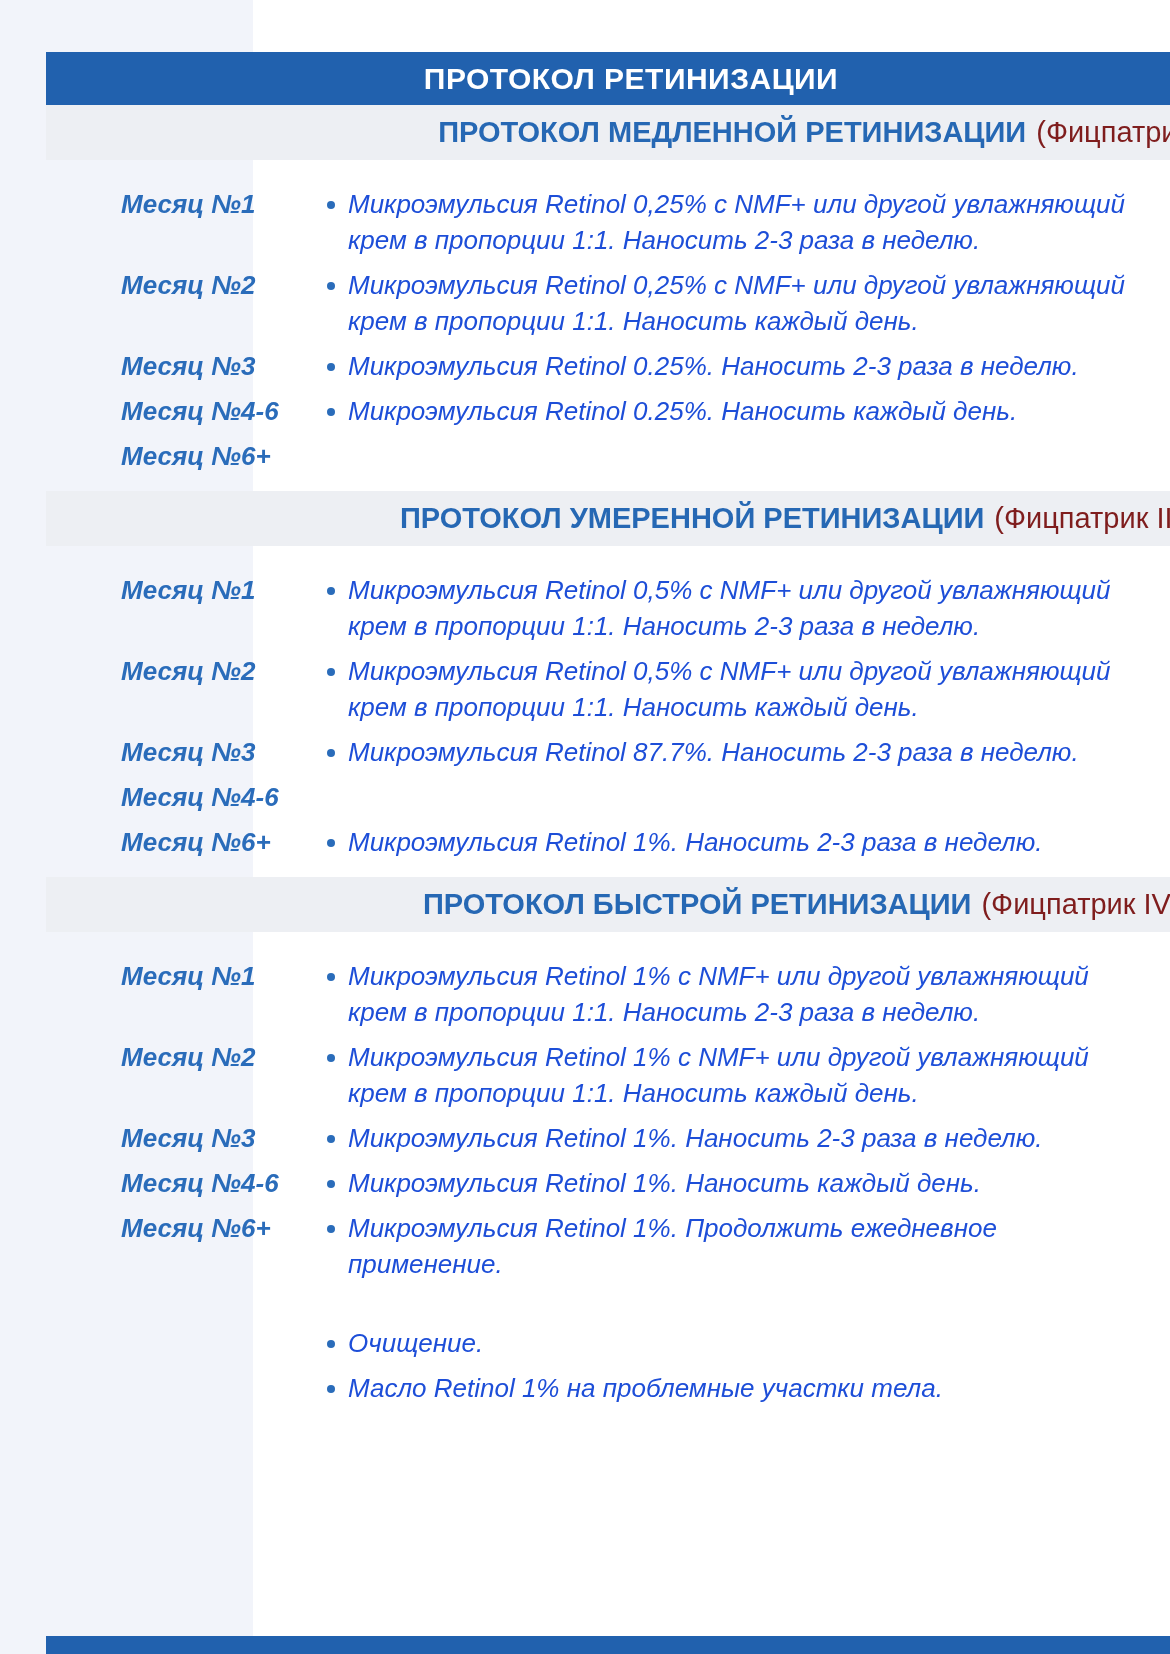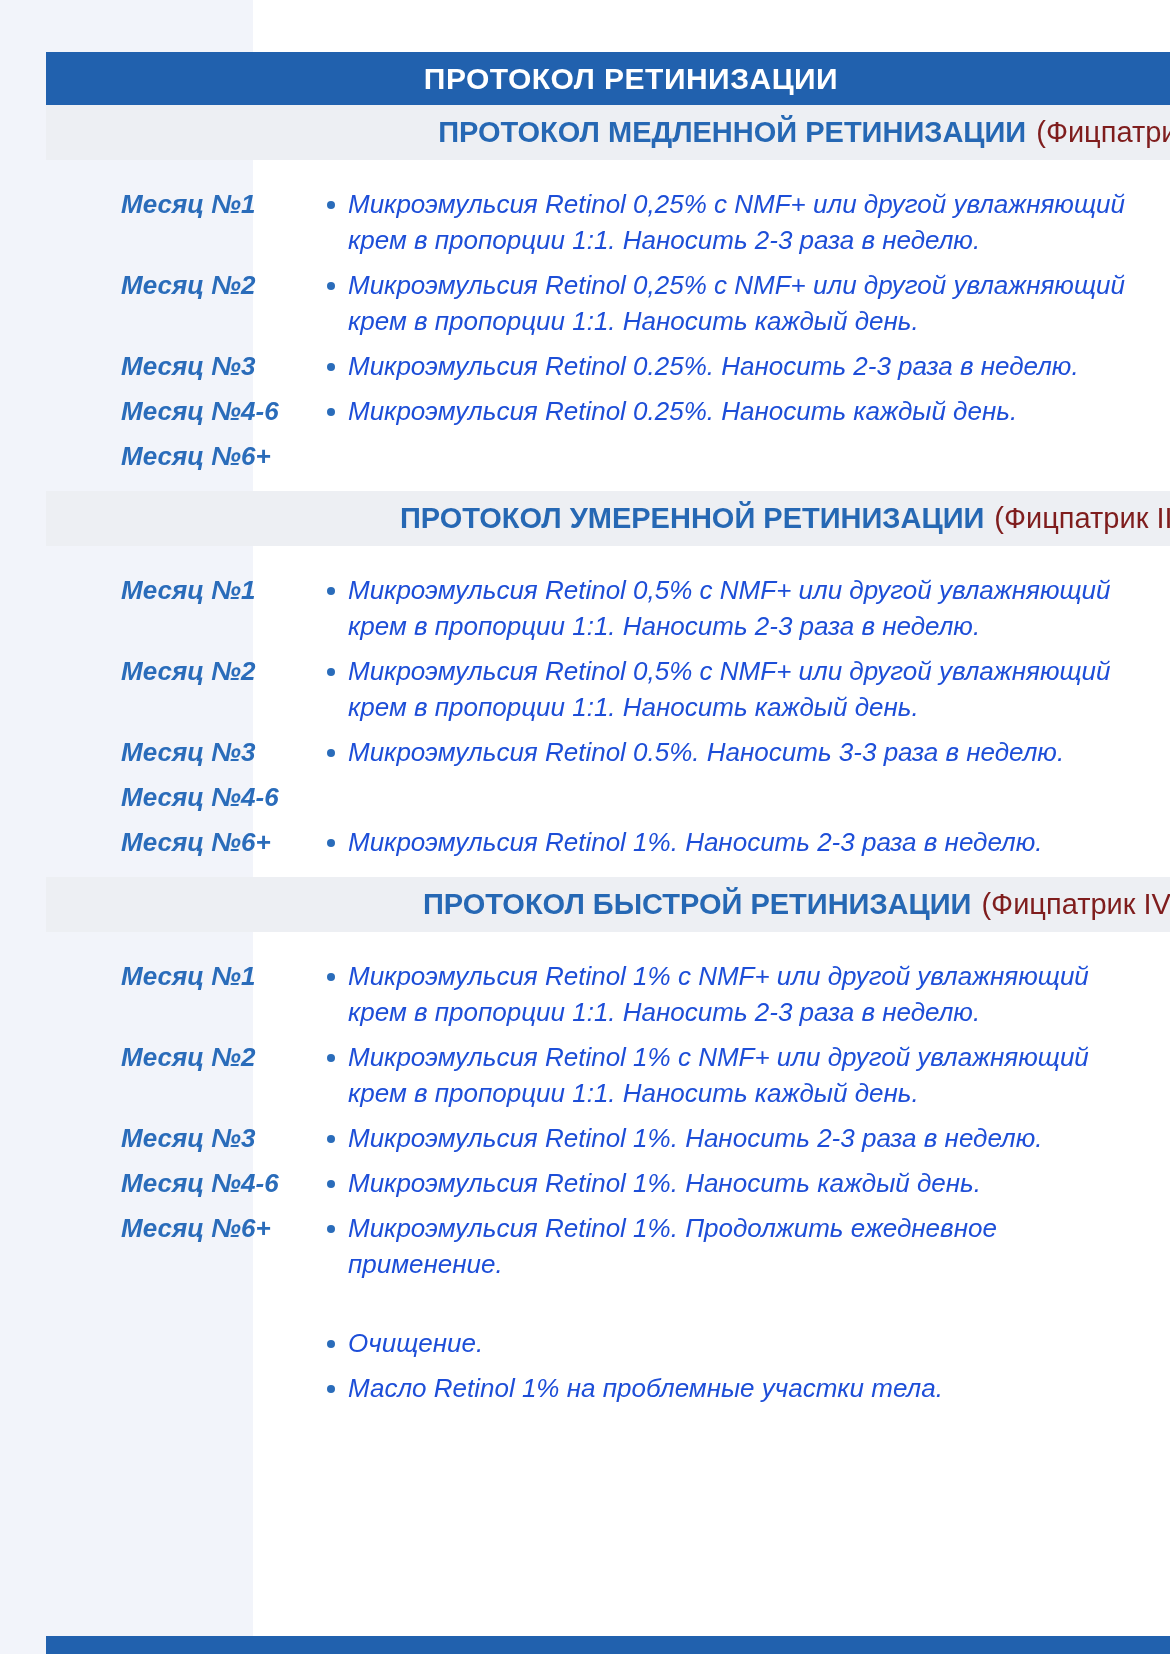--- a/index.html
+++ b/index.html
@@ -167,21 +167,21 @@
     <div class="row-content">
       <span class="bullet-dot"></span>
       <span>Микроэмульсия Retinol 0,5% с NMF+ или другой увлажняющий крем в пропорции 1:1. Наносить каждый день.</span>
     </div>
   </div>
 
   <div class="row">
     <div class="row-label">Месяц №3</div>
     <div class="row-content">
       <span class="bullet-dot"></span>
-      <span>Микроэмульсия Retinol 0.5%. Наносить 3-3 раза в неделю.</span>
+      <span>Микроэмульсия Retinol 87.7%. Наносить 2-3 раза в неделю.</span>
     </div>
   </div>
 
   <div class="row">
     <div class="row-label">Месяц №4-6</div>
   </div>
 
   <div class="row">
     <div class="row-label">Месяц №6+</div>
     <div class="row-content">

